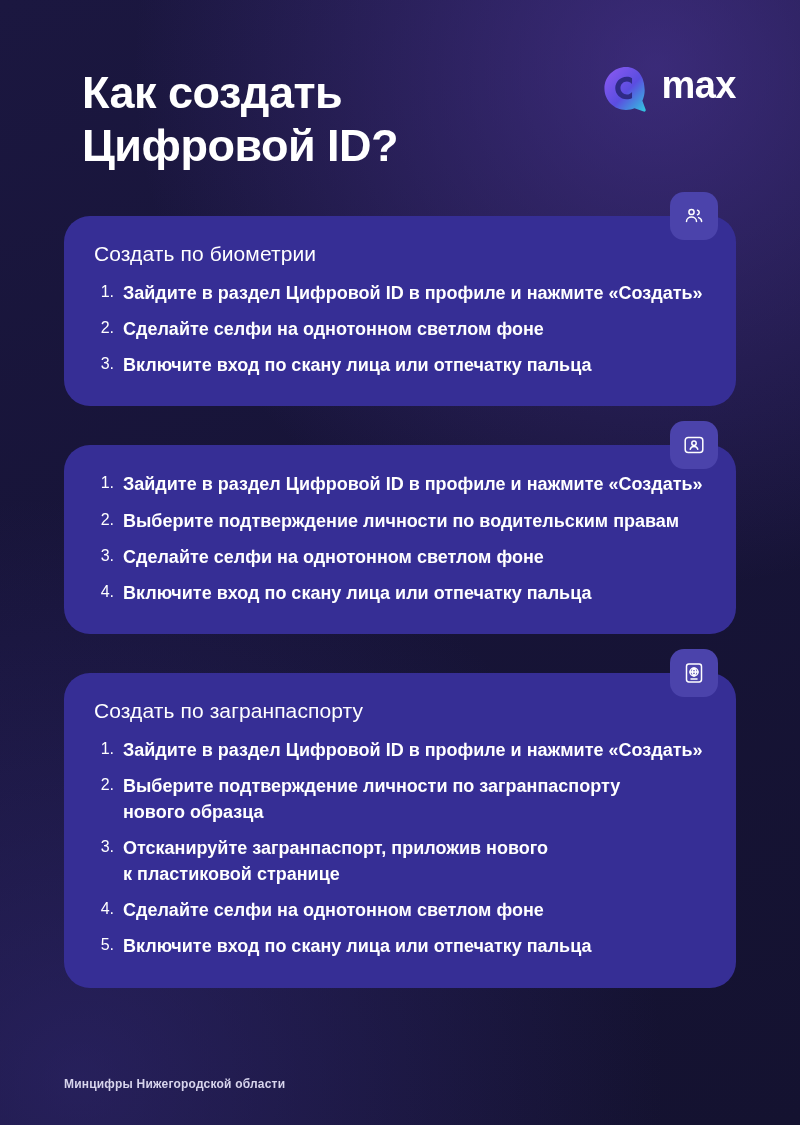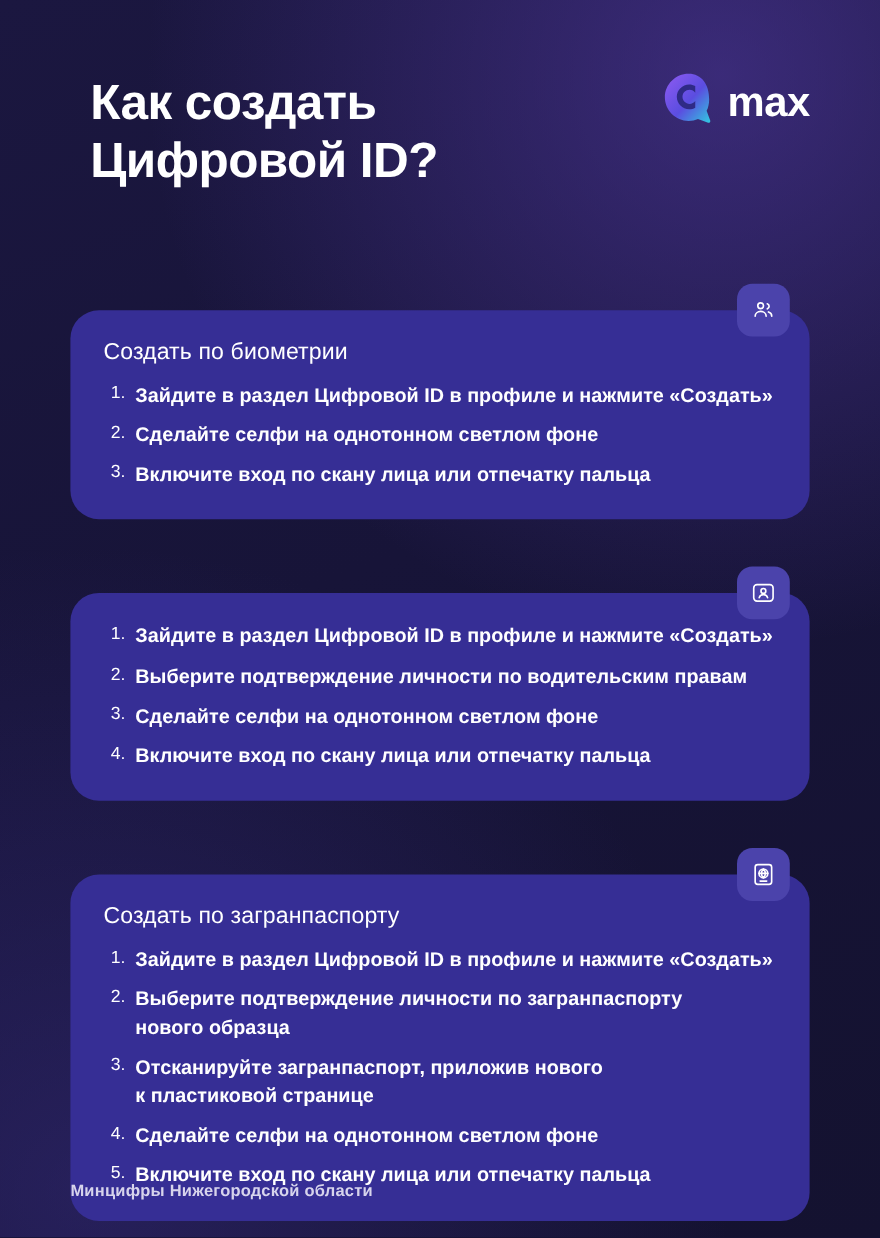--- a/index.html
+++ b/index.html
@@ -38,43 +38,43 @@
     line-height: 1.18;
     font-weight: 700;
     letter-spacing: -0.5px;
     max-width: 520px;
   }
   .title .line {
     display: block;
   }
   .brand {
     display: flex;
-    align-items: flex-end;
+    align-items: flex-start;
     gap: 12px;
     margin-top: 18px;
   }
   .brand-mark {
     width: 46px;
     height: 46px;
     flex: 0 0 auto;
   }
   .brand-name {
     color: #ffffff;
     font-size: 38px;
     font-weight: 700;
     letter-spacing: -0.5px;
     line-height: 1;
   }
 
   
   .cards {
-    margin-top: 92px;
+    margin-top: 26px;
     display: flex;
     flex-direction: column;
-    gap: 67px;
+    gap: 39px;
   }
   .card {
     position: relative;
     background: #362e95;
     border-radius: 26px;
     padding: 26px 30px 28px 30px;
   }
   .card-badge {
     position: absolute;
     top: -24px;
@@ -127,21 +127,21 @@
     font-weight: 700;
     white-space: pre-line;
   }
 
   
   .footer {
     position: absolute;
     left: 64px;
     bottom: 34px;
     color: #d7d4ec;
-    font-size: 15px;
+    font-size: 12px;
     font-weight: 700;
     letter-spacing: 0.2px;
   }
 </style>
 </head>
 <body>
 
 <div class="poster">
 
   <div class="header">

